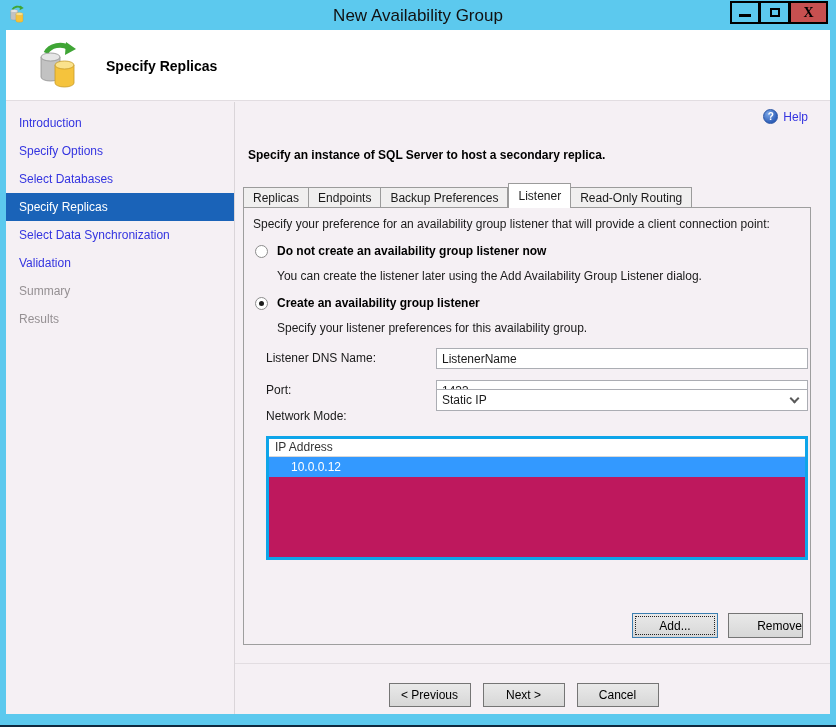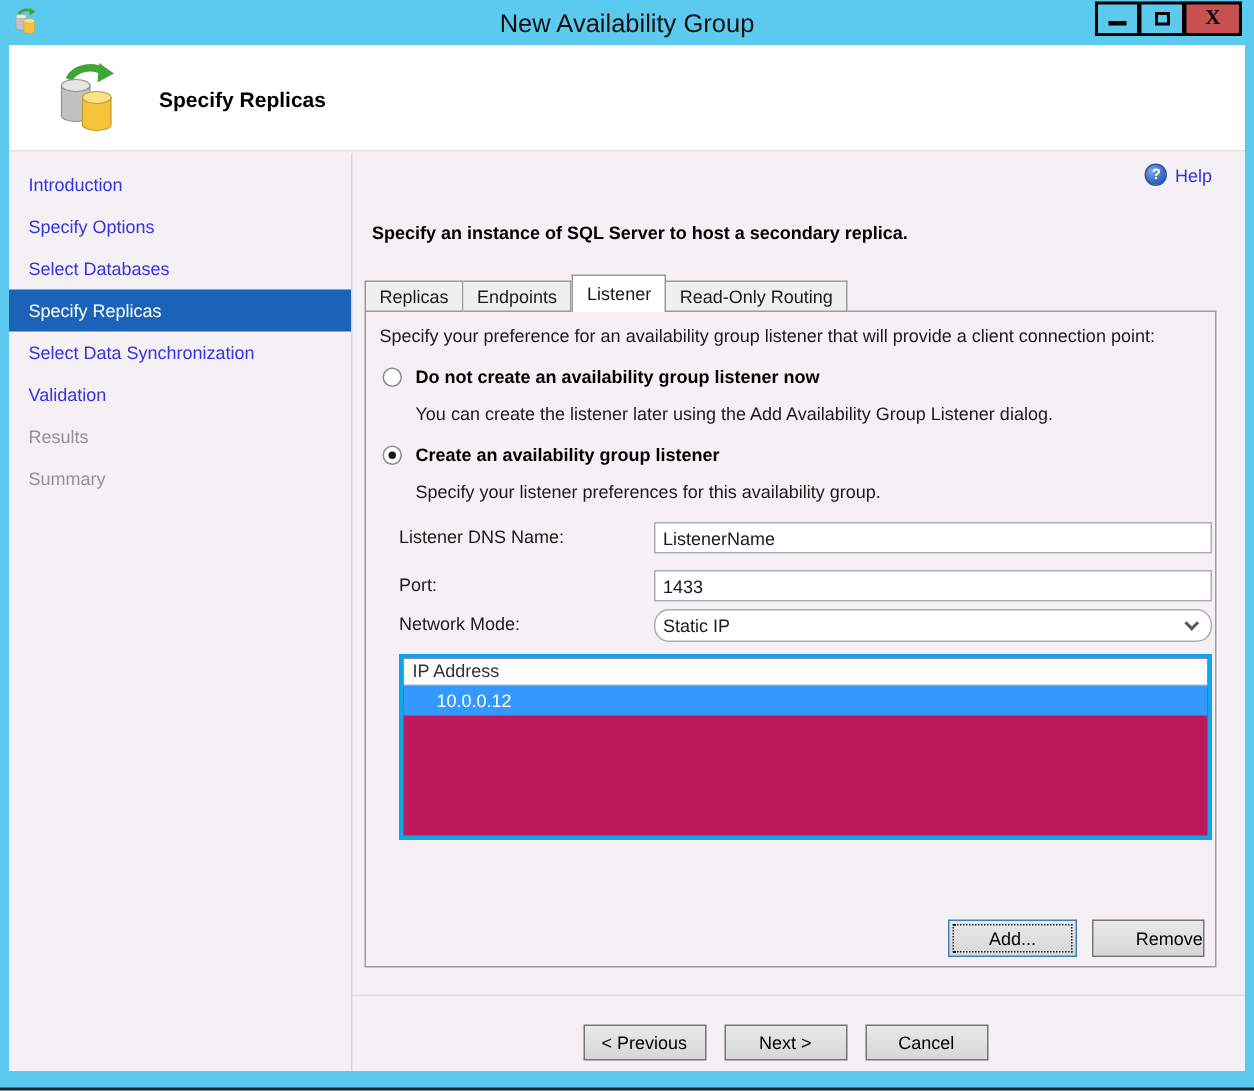--- a/index.html
+++ b/index.html
@@ -218,37 +218,38 @@
       <div class="dlg-title">Specify Replicas</div>
     </div>
 
     <div class="sidebar">
       <div class="nav-item">Introduction</div>
       <div class="nav-item">Specify Options</div>
       <div class="nav-item">Select Databases</div>
       <div class="nav-item selected">Specify Replicas</div>
       <div class="nav-item">Select Data Synchronization</div>
       <div class="nav-item">Validation</div>
+      <div class="nav-item disabled">Summary</div>
       <div class="nav-item disabled">Results</div>
-      <div class="nav-item disabled">Summary</div>
     </div>
     <div class="vdivider"></div>
 
     <div class="main">
 
       <div class="help-link">
         <span class="help-icon">?</span>
         <span>Help</span>
       </div>
 
       <div class="page-heading">Specify an instance of SQL Server to host a secondary replica.</div>
 
       <div class="tabs">
         <div class="tab">Replicas</div>
         <div class="tab">Endpoints</div>
+        <div class="tab">Backup Preferences</div>
         <div class="tab active">Listener</div>
         <div class="tab">Read-Only Routing</div>
       </div>
 
       <div class="panel">
 
         <div class="panel-intro">Specify your preference for an availability group listener that will provide a client connection point:</div>
 
         <div class="option-row" style="top:36px;">
           <span class="radio"></span>
@@ -262,21 +263,21 @@
         </div>
         <div class="option-desc" style="top:113px;">Specify your listener preferences for this availability group.</div>
 
         <div class="field-label" style="top:140px;">Listener DNS Name:</div>
         <input class="text-input" style="top: 140px;" type="text" value="ListenerName">
 
         <div class="field-label" style="top:172px;">Port:</div>
         <input class="text-input" style="top: 172px;" type="text" value="1433">
 
         <div class="field-label" style="top:198px;">Network Mode:</div>
-        <div class="select" style="top:198px;border-radius:10px;">
+        <div class="select" style="top:181px;">
           <span class="value">Static IP</span>
           <span class="chevron"></span>
         </div>
 
         <div class="iplist">
           <div class="iplist-header">IP Address</div>
           <div class="iplist-row selected">10.0.0.12</div>
         </div>
 
         <button class="btn btn-add focused">Add...</button>

